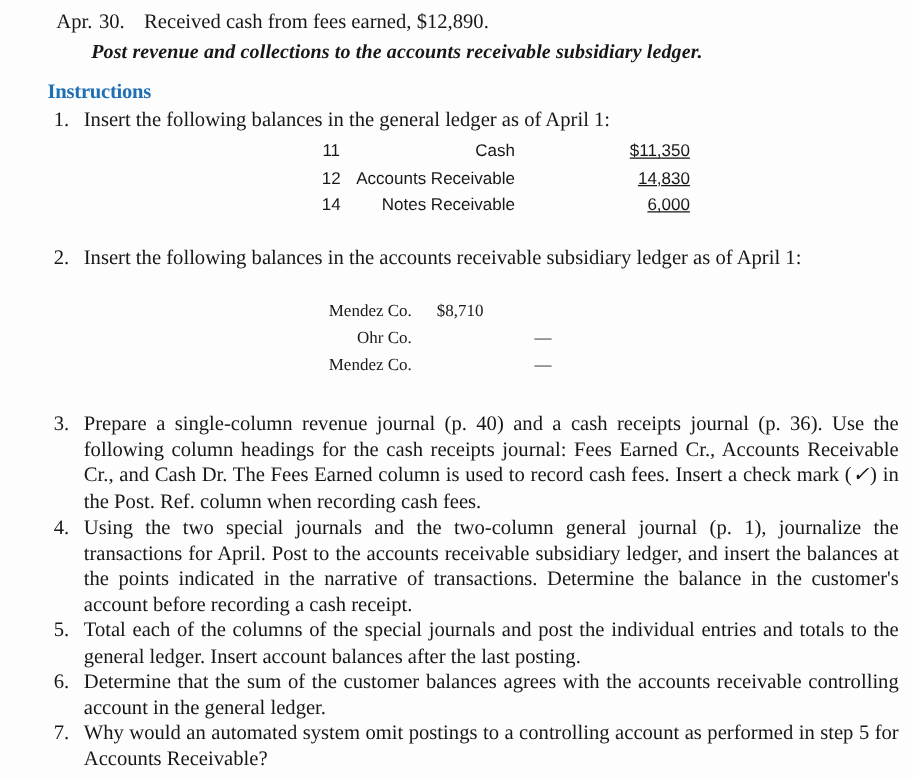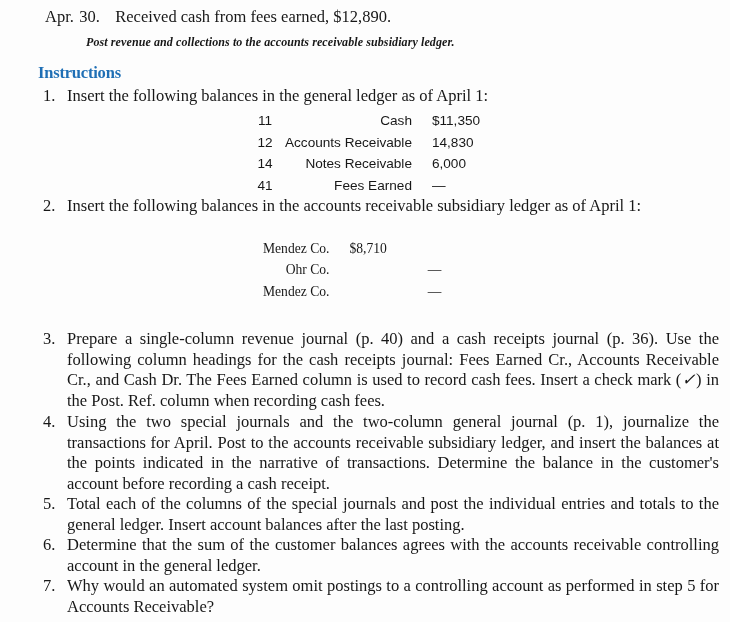--- a/index.html
+++ b/index.html
@@ -37,24 +37,24 @@
     display: inline-block;
     min-width: 30px;
   }
   .txn-day {
     display: inline-block;
     min-width: 32px;
   }
 
   .txn-note {
     position: absolute;
-    left: 86px;
+    left: 73px;
     top: 31px;
     width: 620px;
-    font-size: 12px;
+    font-size: 16px;
     line-height: 22px;
     font-style: italic;
     font-weight: 600;
     letter-spacing: 0.1px;
     font-family: Liberation Serif, serif;
   }
 
   
   .instructions-heading {
     position: absolute;
@@ -116,21 +116,21 @@
   }
   .col-acctno {
     width: 24px;
     text-align: center;
     padding-right: 8px !important;
   }
   .col-name {
     text-align: right;
     padding-right: 20px !important;
   }
-  #general-ledger-table .col-amount { width: 120px; text-align: left; }
+  #general-ledger-table .col-amount { width: 120px; text-align: right; text-decoration: underline; }
   #subsidiary-ledger-table .col-amount { width: 170px; }
   .col-amount.dash {
     text-align: center;
     padding-right: 18px !important;
   }
 
   .checkmark {
     font-style: italic;
   }
 </style>
@@ -164,25 +164,20 @@
       <tr>
         <td class="col-acctno">12</td>
         <td class="col-name">Accounts Receivable</td>
         <td class="col-amount">14,830</td>
       </tr>
       <tr>
         <td class="col-acctno">14</td>
         <td class="col-name">Notes Receivable</td>
         <td class="col-amount">6,000</td>
       </tr>
-      <tr>
-        <td class="col-acctno">41</td>
-        <td class="col-name">Fees Earned</td>
-        <td class="col-amount dash">—</td>
-      </tr>
     </tbody>
   </table>
 
   <div class="item" id="item2">
     <span class="num">2.</span>
     <span class="body">Insert the following balances in the accounts receivable subsidiary ledger as of April 1:</span>
   </div>
 
   <table class="ledger-table" id="subsidiary-ledger-table">
     <tbody>

